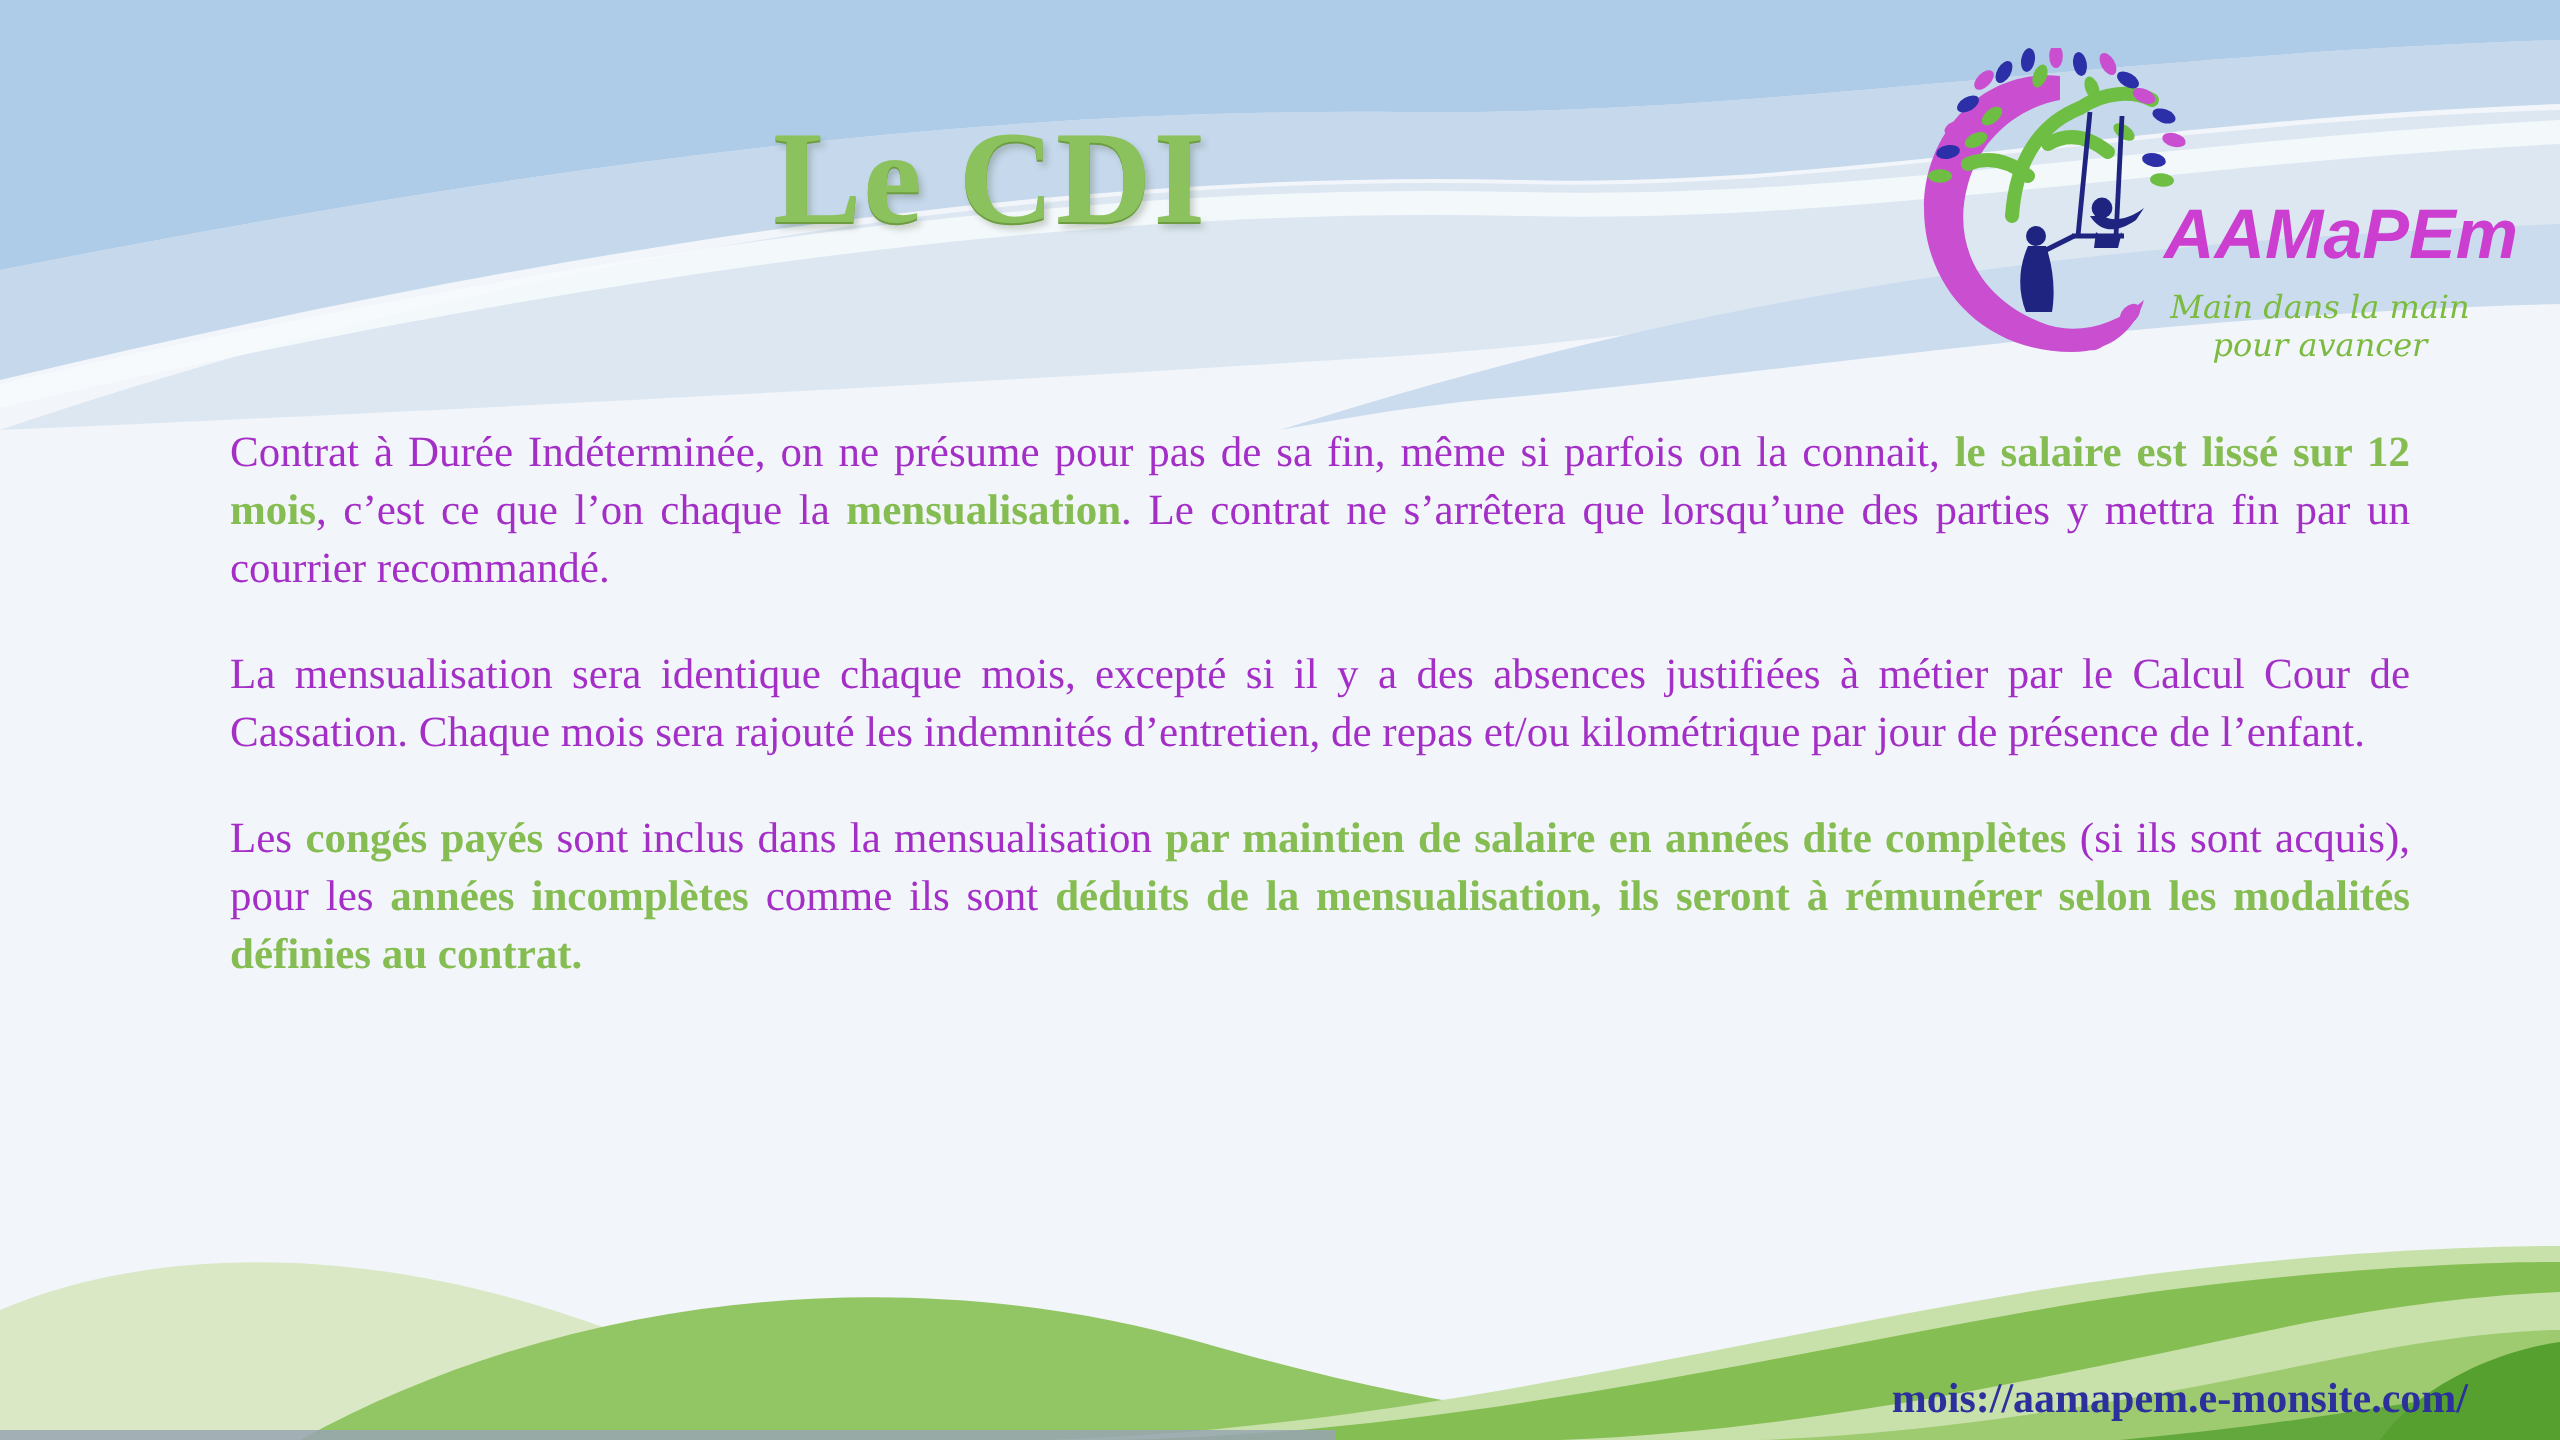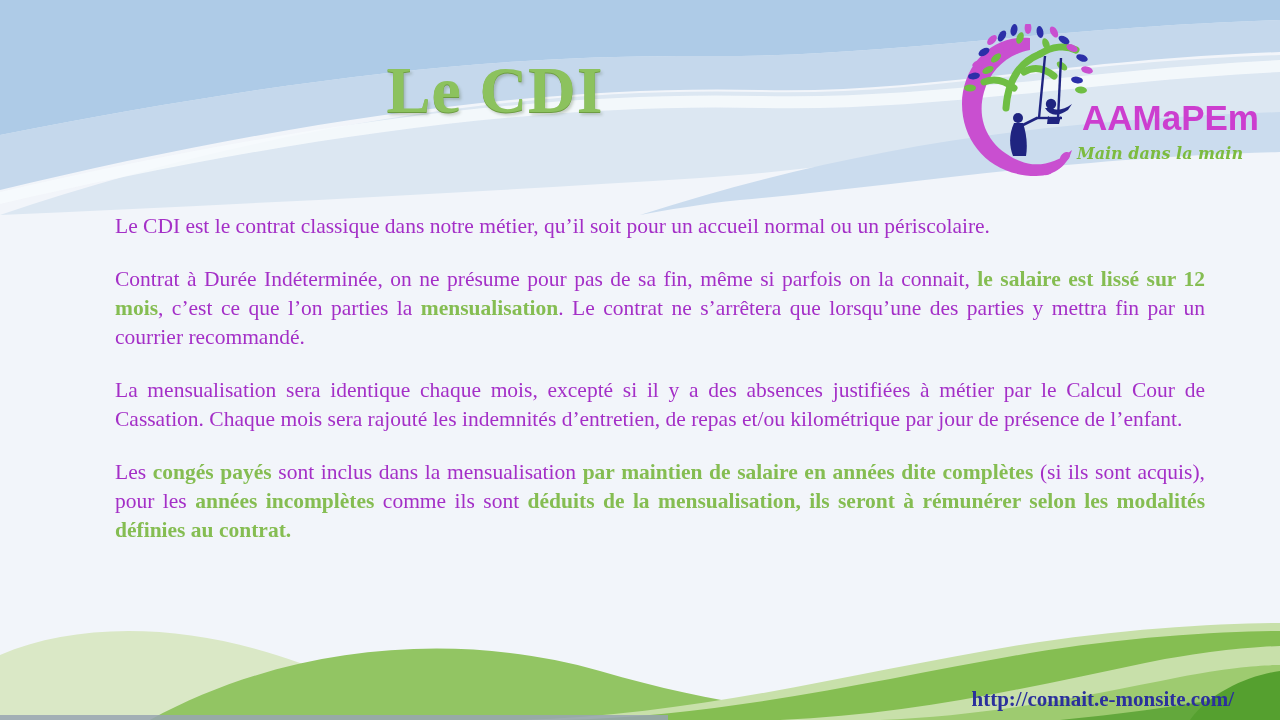--- a/index.html
+++ b/index.html
@@ -26,26 +26,27 @@
   }
 
   .logo{position:absolute;left:930px;top:22px;width:320px;height:170px;}
   .logo-tree{position:absolute;left:14px;top:2px;}
   .logo-brand{
     position:absolute;left:152px;top:76px;
     font-family:"Liberation Sans", sans-serif;
     font-weight:bold;font-size:35px;
     color:var(--brand_magenta,#CC3ECF);
     letter-spacing:0px;
+    font-style:italic;
   }
   .logo-tagline{
     position:absolute;left:130px;top:122px;width:200px;
     text-align:center;
     font-family:"DejaVu Serif", serif;
-    font-style:italic;font-weight:bold;
+    font-style:italic;font-weight:normal;
     font-size:16px;line-height:19px;
     color:var(--tagline_green,#7CBB3F);
   }
 
   .body-text{
     position:absolute;left:115px;top:212px;width:1090px;
     font-size:21.5px;line-height:29px;
     color:var(--body_purple,#A42FC7);
   }
   .body-text p{margin:0 0 24px 0;text-align:justify;}
@@ -128,37 +129,37 @@
         <path fill="#1F2480" d="M101,84 C106,92 114,93 124,86 L128,80 C120,86 112,87 108,84 Z"></path>
         <path fill="#1F2480" d="M104,92 C108,96 114,96 117,92 L115,100 L103,100 Z"></path>
         <circle cx="74" cy="94" r="5" fill="#1F2480"></circle>
         <path fill="#1F2480" d="M70,99 C65,110 65,122 69,132 L82,132 C84,120 82,108 79,99 Z"></path>
         <path d="M77,102 L93,94" stroke="#1F2480" stroke-width="2.6" fill="none"></path>
       </g>
     </svg>
     <div class="logo-brand">AAMaPEm</div>
     <div class="logo-tagline">
       <div>Main dans la main</div>
+      <div>pour avancer</div>
     </div>
   </div>
 
   <div class="body-text" id="content">
-      <p><span>Le CDI est le contrat classique dans notre métier, qu’il soit pour un accueil normal ou un périscolaire.</span></p>
-      <p><span>Contrat à Durée Indéterminée, on ne présume pour pas de sa fin, même si parfois on la connait, </span><span class="hl">le salaire est lissé sur 12 mois</span><span>, c’est ce que l’on parties la </span><span class="hl">mensualisation</span><span>. Le contrat ne s’arrêtera que lorsqu’une des parties y mettra fin par un courrier recommandé.</span></p>
+      <p><span>Contrat à Durée Indéterminée, on ne présume pour pas de sa fin, même si parfois on la connait, </span><span class="hl">le salaire est lissé sur 12 mois</span><span>, c’est ce que l’on chaque la </span><span class="hl">mensualisation</span><span>. Le contrat ne s’arrêtera que lorsqu’une des parties y mettra fin par un courrier recommandé.</span></p>
       <p><span>La mensualisation sera identique chaque mois, excepté si il y a des absences  justifiées à métier par le Calcul Cour de Cassation.  Chaque mois sera rajouté les indemnités d’entretien, de repas et/ou kilométrique par jour de présence de l’enfant.</span></p>
       <p><span>Les </span><span class="hl">congés payés</span><span> sont inclus dans la mensualisation </span><span class="hl">par maintien de salaire en années dite complètes</span><span> (si ils sont acquis), pour les </span><span class="hl">années incomplètes</span><span> comme ils sont </span><span class="hl">déduits de la mensualisation, ils seront à rémunérer selon les modalités définies au contrat.</span></p>
     </div>
 
   <svg class="deco bottom" width="1280" height="125" viewBox="0 0 1280 125" aria-hidden="true">
     <path fill="#DAE8C6" d="M0,60 C80,26 190,28 300,68 C380,96 450,114 530,125 L0,125 Z"></path>
     <path fill="#92C563" d="M150,125 C290,48 460,36 600,76 C690,102 760,114 850,122 L860,125 Z"></path>
     <path fill="#C8E0AA" d="M520,125 C700,120 860,76 1020,50 C1120,34 1220,28 1280,28 L1280,125 Z"></path>
     <path fill="#85BE52" d="M560,125 C730,121 880,84 1030,58 C1125,42 1225,36 1280,36 L1280,125 Z"></path>
     <path fill="#C8E0AA" d="M780,125 C910,120 1030,92 1145,68 C1205,56 1252,52 1280,51 L1280,125 Z"></path>
     <path fill="#9ECB70" d="M880,125 C990,121 1090,100 1180,82 C1230,72 1265,70 1280,70 L1280,125 Z"></path>
     <path fill="#63A83C" d="M1060,125 C1140,118 1220,104 1280,94 L1280,125 Z"></path>
     <path fill="#55A02F" d="M1190,125 C1210,97 1250,80 1280,76 L1280,125 Z"></path>
     <rect x="0" y="120" width="668" height="5" fill="#98A4B1" opacity="0.85"></rect>
   </svg>
 
-  <div class="footer-url">http://connait.e-monsite.com/</div>
+  <div class="footer-url">mois://aamapem.e-monsite.com/</div>
 
 </div>
 
 </body></html>

